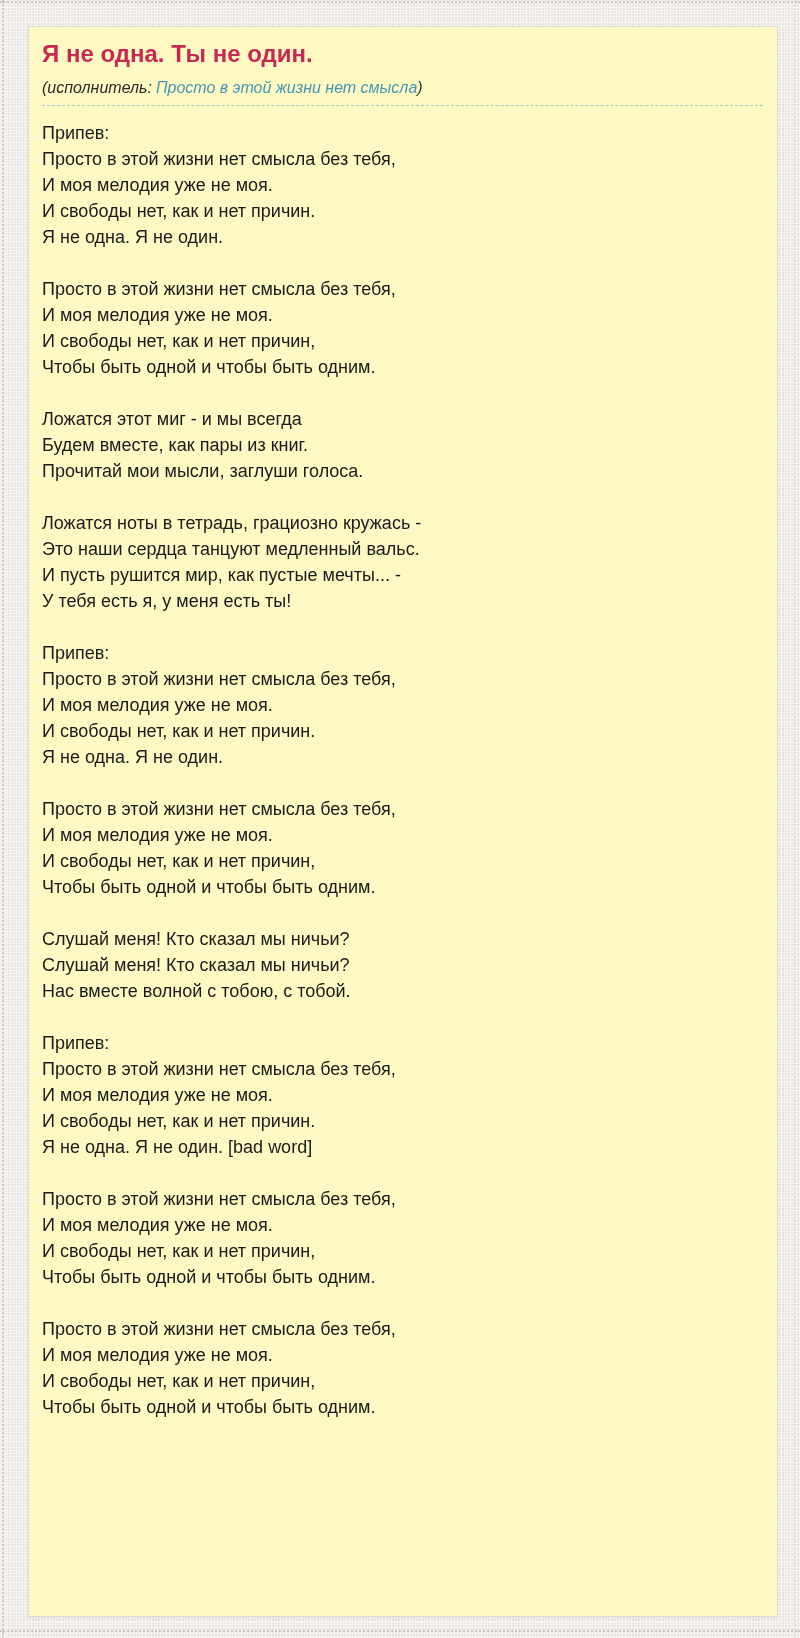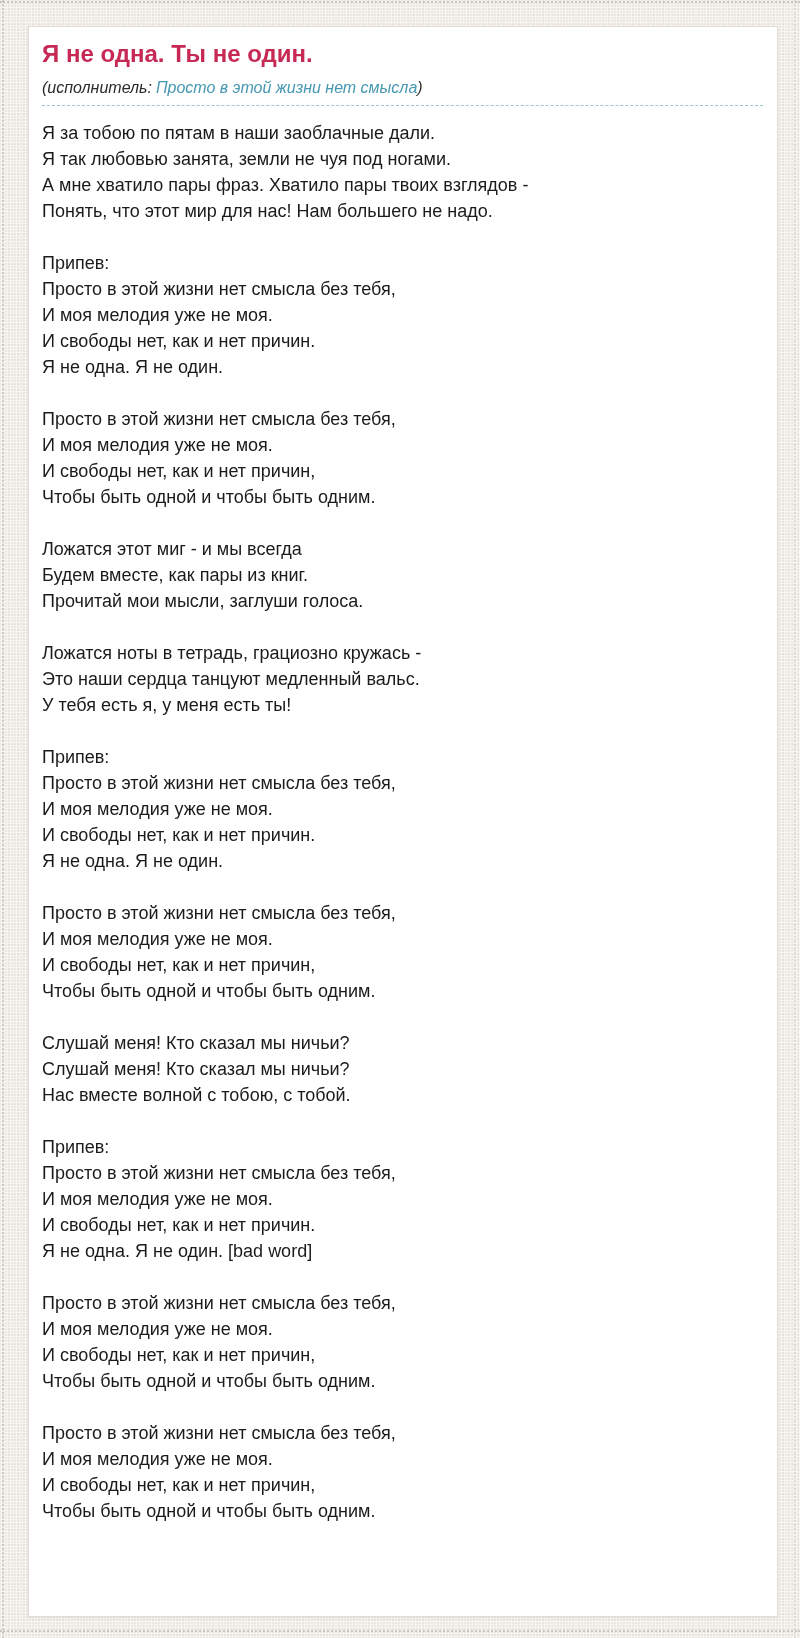--- a/index.html
+++ b/index.html
@@ -19,21 +19,21 @@
   .stitch-top    { top:1px; left:0; width:800px; height:0; border-top:2px dotted rgba(155,147,136,.45); }
   .stitch-bottom { top:1630px; left:0; width:800px; height:0; border-top:2px dotted rgba(155,147,136,.45); }
   .stitch-left   { top:0; left:2px; height:1638px; width:0; border-left:2px dotted rgba(155,147,136,.35); }
   .stitch-right  { top:0; left:794px; height:1638px; width:0; border-left:2px dotted rgba(155,147,136,.18); }
 
   .card {
     position:absolute;
     left:28px; top:26px;
     width:750px; height:1591px;
     box-sizing:border-box;
-    background:#ffffff;
+    background:#fef9c3;
     border:1px solid #e0dcd5;
     box-shadow:0 1px 3px rgba(0,0,0,.06);
     padding:14px 14px 0 13px;
   }
 
   h1.song-title {
     margin:0;
     font-size:24px;
     line-height:25px;
     font-weight:bold;
@@ -72,46 +72,41 @@
 
 <div class="card">
   <div>
     <h1 class="song-title">Я не одна. Ты не один.</h1>
     <div class="performer-line">
       <span>(исполнитель:</span><a href="#" class="artist-link">Просто в этой жизни нет смысла</a><span>)</span>
     </div>
   </div>
   <div class="lyrics" id="lyrics">
       <div class="stanza">
-        <div class="line">Я за тобою по пятам в наши заоблачные дали.</div>
-        <div class="line">Я так любовью занята, земли не чуя под ногами.</div>
-        <div class="line">А мне хватило пары фраз. Хватило пары твоих взглядов -</div>
-        <div class="line">Понять, что этот мир для нас! Нам большего не надо.</div>
-      </div>
-      <div class="stanza">
         <div class="line">Припев:</div>
         <div class="line">Просто в этой жизни нет смысла без тебя,</div>
         <div class="line">И моя мелодия уже не моя.</div>
         <div class="line">И свободы нет, как и нет причин.</div>
         <div class="line">Я не одна. Я не один.</div>
       </div>
       <div class="stanza">
         <div class="line">Просто в этой жизни нет смысла без тебя,</div>
         <div class="line">И моя мелодия уже не моя.</div>
         <div class="line">И свободы нет, как и нет причин,</div>
         <div class="line">Чтобы быть одной и чтобы быть одним.</div>
       </div>
       <div class="stanza">
         <div class="line">Ложатся этот миг - и мы всегда</div>
         <div class="line">Будем вместе, как пары из книг.</div>
         <div class="line">Прочитай мои мысли, заглуши голоса.</div>
       </div>
       <div class="stanza">
         <div class="line">Ложатся ноты в тетрадь, грациозно кружась -</div>
         <div class="line">Это наши сердца танцуют медленный вальс.</div>
+        <div class="line">И пусть рушится мир, как пустые мечты... -</div>
         <div class="line">У тебя есть я, у меня есть ты!</div>
       </div>
       <div class="stanza">
         <div class="line">Припев:</div>
         <div class="line">Просто в этой жизни нет смысла без тебя,</div>
         <div class="line">И моя мелодия уже не моя.</div>
         <div class="line">И свободы нет, как и нет причин.</div>
         <div class="line">Я не одна. Я не один.</div>
       </div>
       <div class="stanza">

